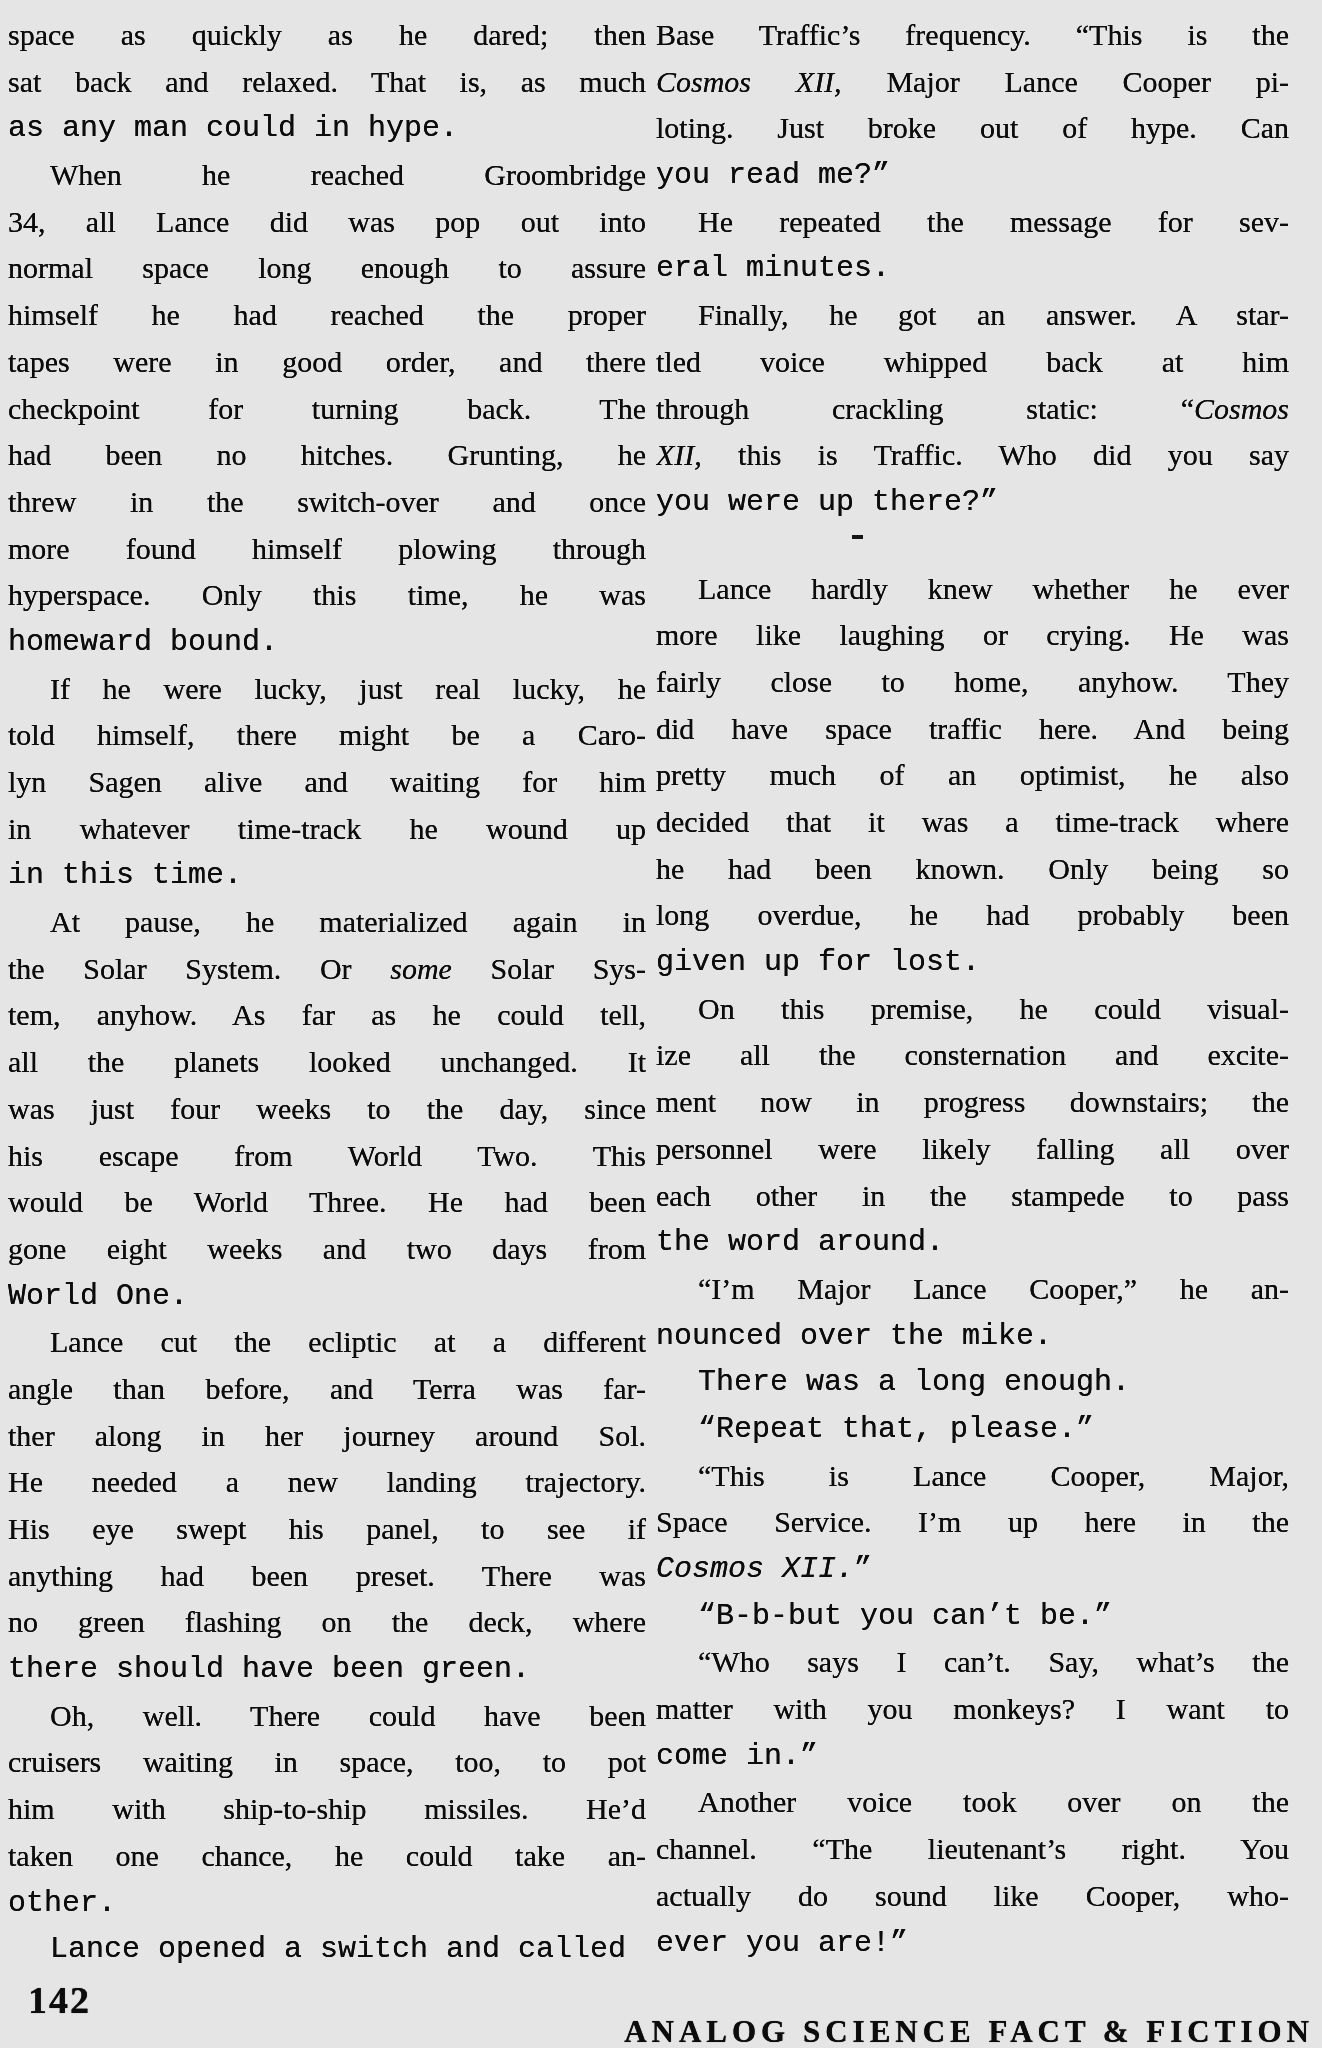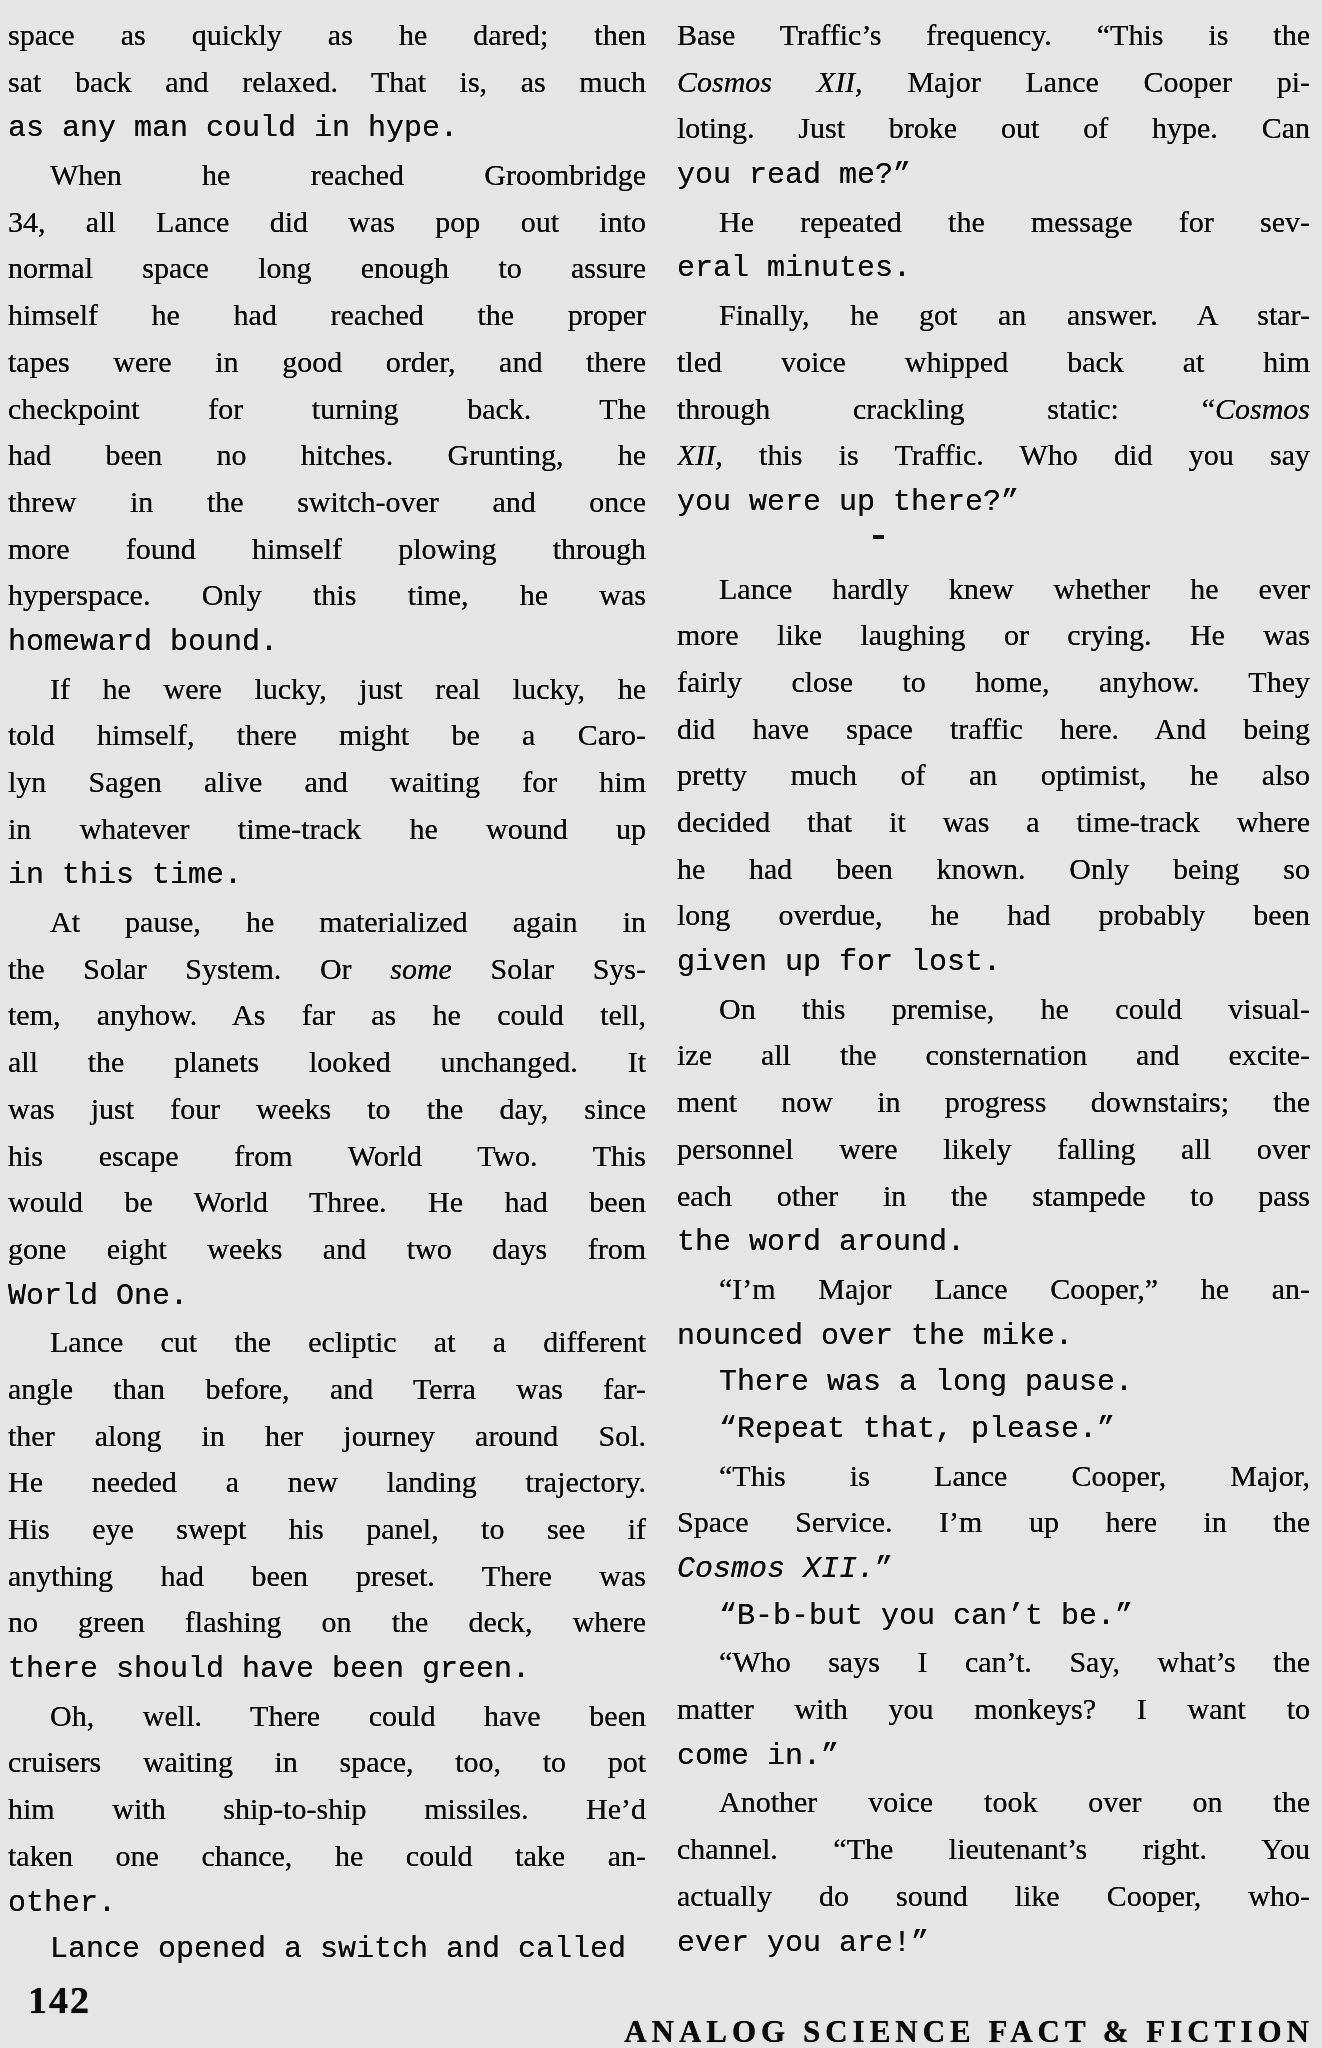--- a/index.html
+++ b/index.html
@@ -13,21 +13,21 @@
     font-family: "Liberation Serif", serif;
     overflow: hidden;
   }
   .col {
     position: absolute;
     top: 12px;
     font-size: 30px;
     line-height: 46.7px;
   }
   .col-left  { left: 8px;   width: 638px; }
-  .col-right { left: 677px; width: 633px; }
+  .col-right { left: 656px; width: 633px; }
   .line {
     height: 46.7px;
     overflow: hidden;
     text-align: justify;
     text-align-last: justify;
     white-space: nowrap;
     text-shadow: 0 0 0.5px currentColor;
   }
   .line.pl { text-align-last: left; font-family: Liberation Mono, monospace; }
   .line.ind { text-indent: 42px; }
@@ -137,21 +137,21 @@
       <div class="line"><span>long overdue, he had probably been</span></div>
       <div class="line pl"><span>given up for lost.</span></div>
       <div class="line ind"><span>On this premise, he could visual-</span></div>
       <div class="line"><span>ize all the consternation and excite-</span></div>
       <div class="line"><span>ment now in progress downstairs; the</span></div>
       <div class="line"><span>personnel were likely falling all over</span></div>
       <div class="line"><span>each other in the stampede to pass</span></div>
       <div class="line pl"><span>the word around.</span></div>
       <div class="line ind"><span>“I’m Major Lance Cooper,” he an-</span></div>
       <div class="line pl"><span>nounced over the mike.</span></div>
-      <div class="line pl ind"><span>There was a long pause.</span></div>
+      <div class="line pl ind"><span>There was a long enough.</span></div>
       <div class="line pl ind"><span>“Repeat that, please.”</span></div>
       <div class="line ind"><span>“This is Lance Cooper, Major,</span></div>
       <div class="line"><span>Space Service. I’m up here in the</span></div>
       <div class="line pl"><i>Cosmos XII.</i><span>”</span></div>
       <div class="line pl ind"><span>“B-b-but you can’t be.”</span></div>
       <div class="line ind"><span>“Who says I can’t. Say, what’s the</span></div>
       <div class="line"><span>matter with you monkeys? I want to</span></div>
       <div class="line pl"><span>come in.”</span></div>
       <div class="line ind"><span>Another voice took over on the</span></div>
       <div class="line"><span>channel. “The lieutenant’s right. You</span></div>

